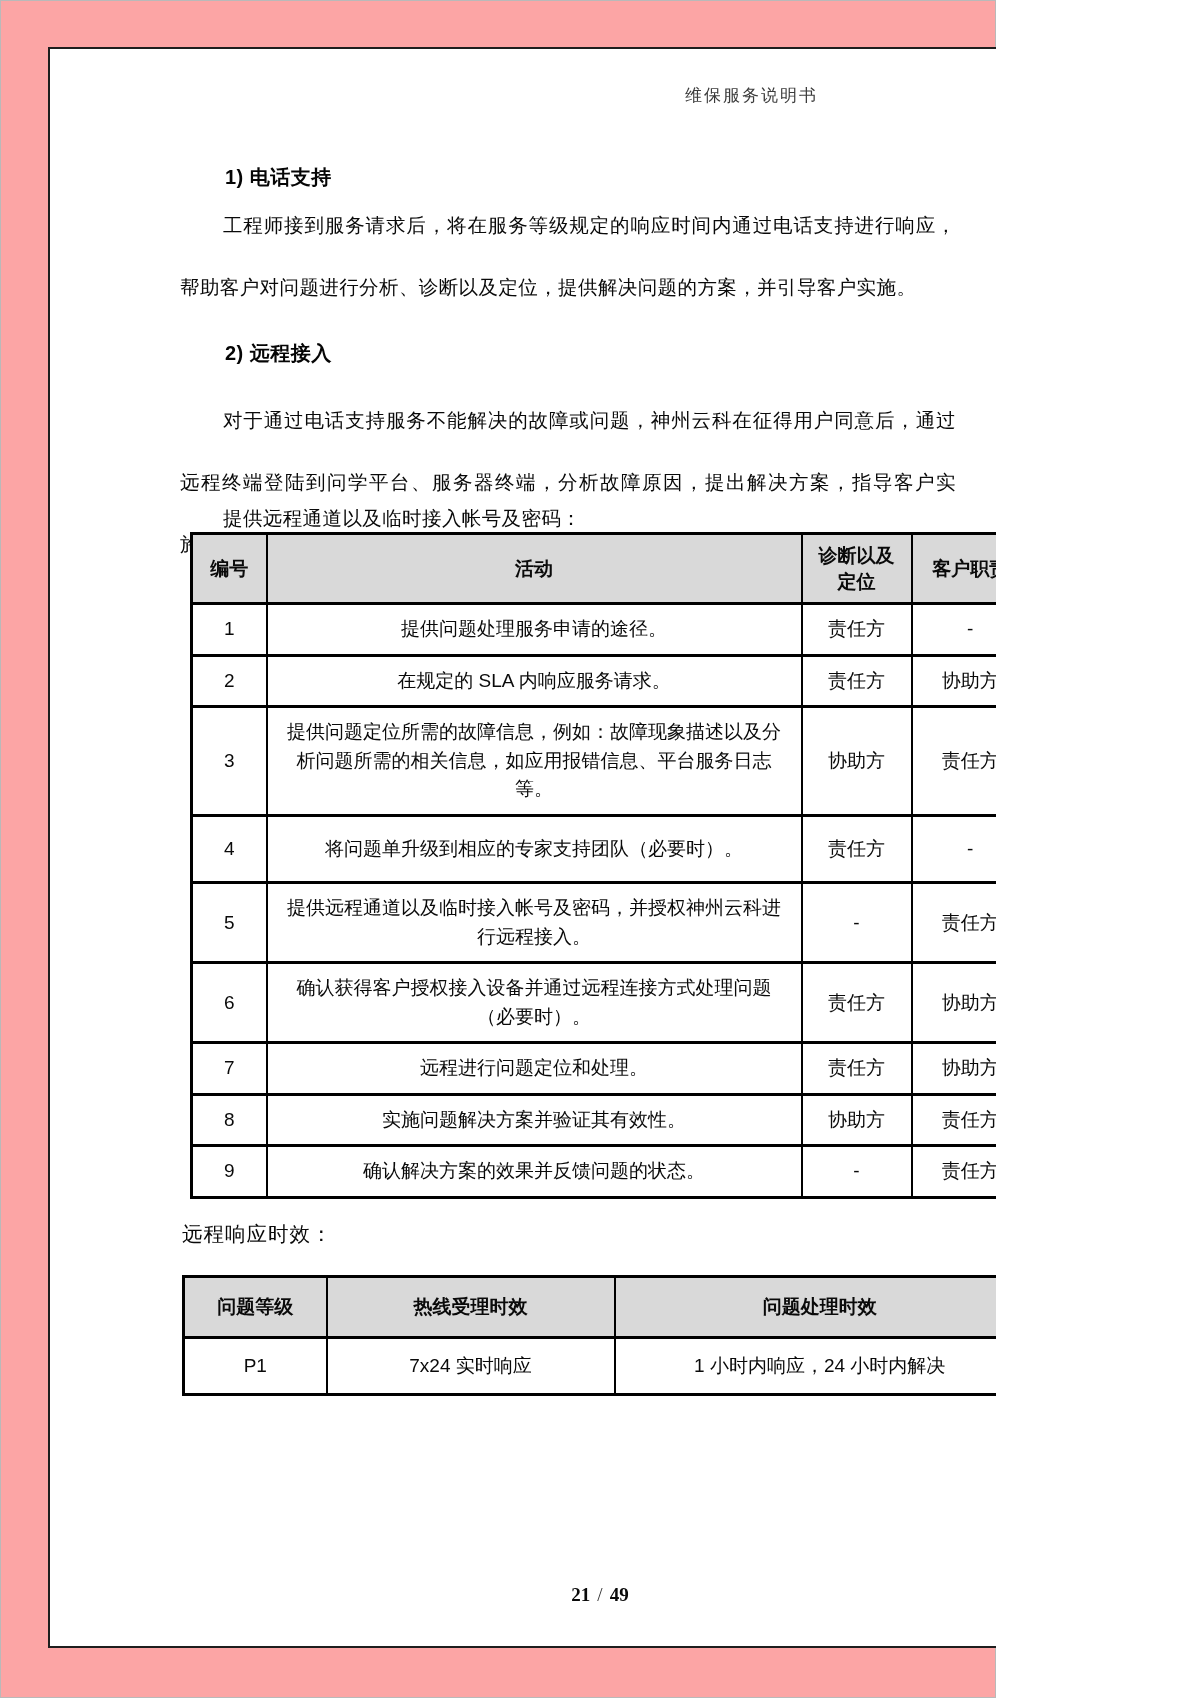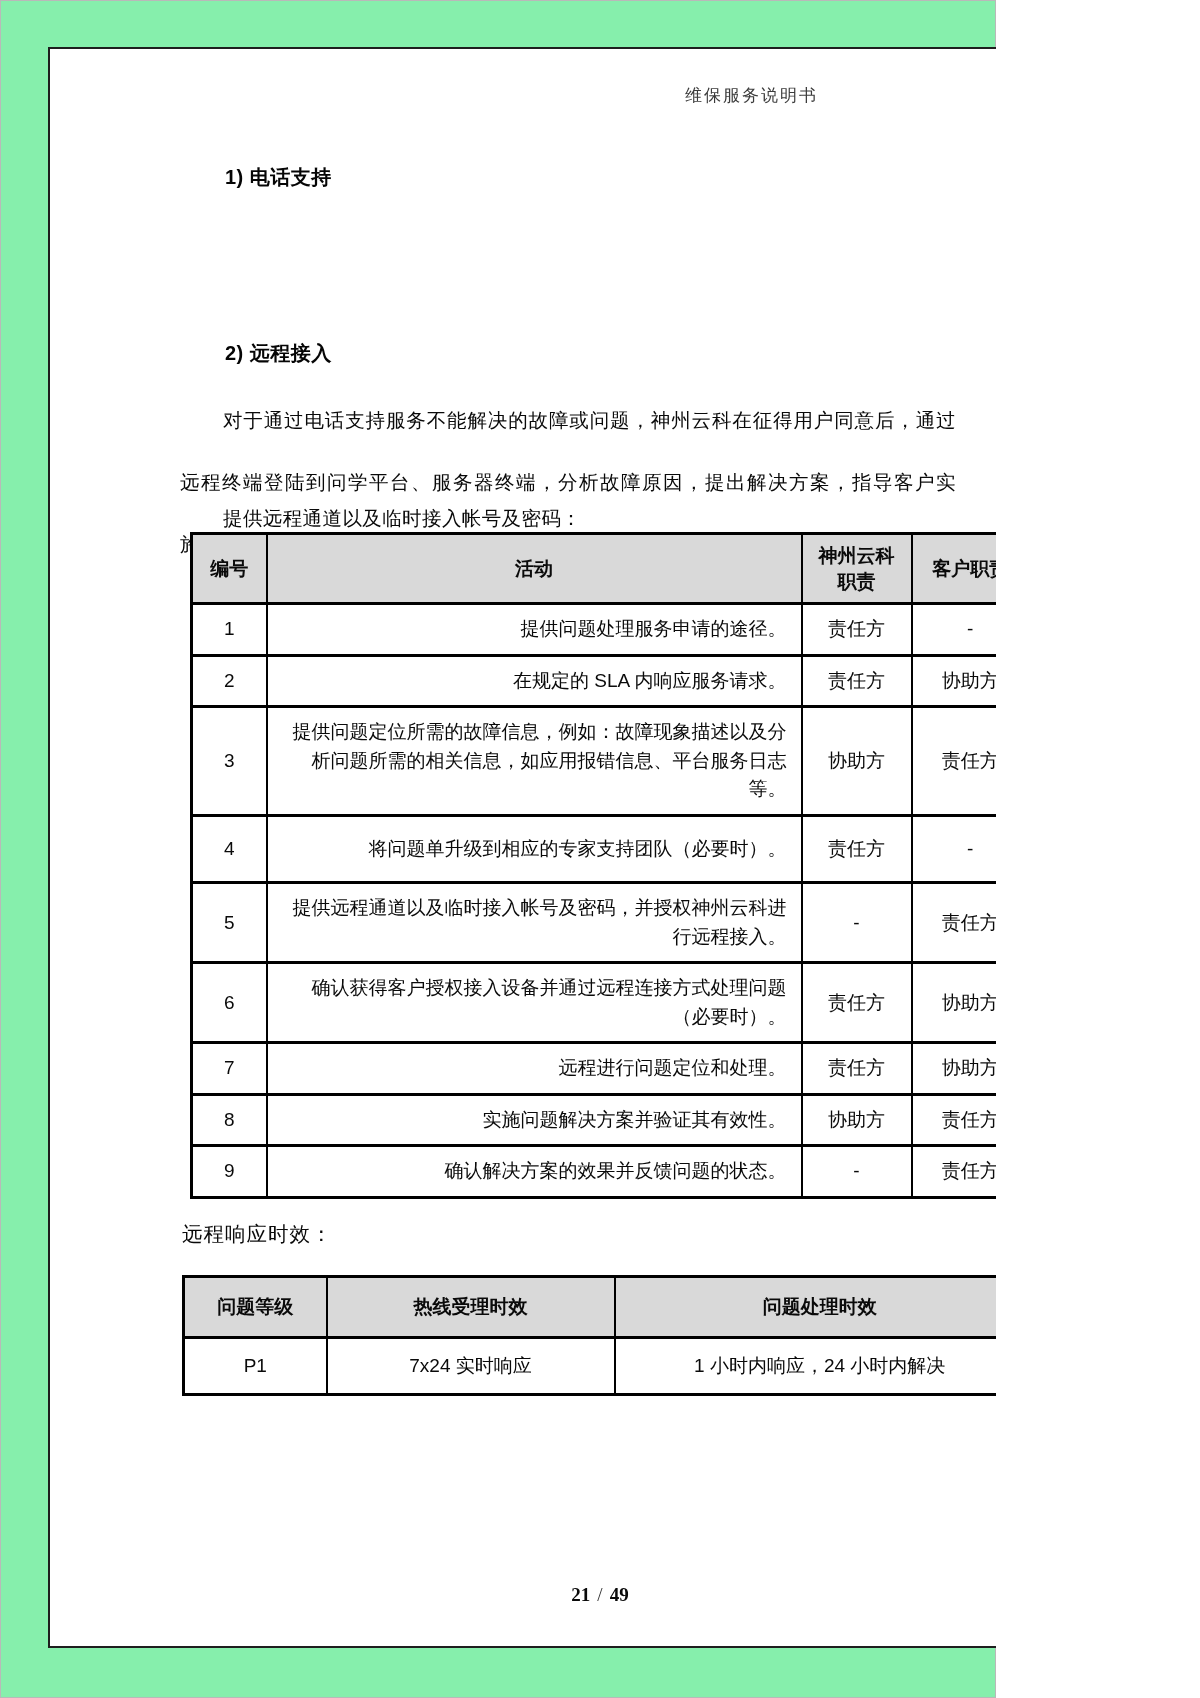--- a/index.html
+++ b/index.html
@@ -2,21 +2,21 @@
 <html><head>
 <meta charset="utf-8">
 <style>
   html, body { margin: 0; padding: 0; background: #ffffff; }
   body { font-family: "Liberation Sans", sans-serif; color: #111; }
 
   .canvas {
     position: relative;
     width: 996px;
     height: 1698px;
-    background: #86efac;
+    background: #fca5a5;
     box-shadow: inset 0 0 0 1px #b9b9b9;
     overflow: hidden;
   }
 
   .page-frame {
     position: absolute;
     left: 48px; top: 47px;
     width: 1098px; height: 1597px;
     border: 2px solid #1e1e1e;
     background: #ffffff;
@@ -86,21 +86,21 @@
     text-align: center;
     padding: 8px 14px;
     line-height: 1.35;
   }
   .doc-table td {
     padding: 10px 8px;
     line-height: 1.5;
     text-align: center;
   }
   .doc-table td.act {
-    text-align: right;
+    text-align: center;
     padding: 10px 14px;
   }
   .doc-table tr.tall td { padding-top: 18px; padding-bottom: 18px; }
 
   .t1 { left: 190px; top: 532px; width: 838px; padding-left: 25px; }
   .t1 col.c-no   { width: 75px; }
   .t1 col.c-act  { width: 535px; }
   .t1 col.c-ven  { width: 110px; }
   .t1 col.c-cus  { width: 118px; }
 
@@ -133,38 +133,39 @@
 </style>
 </head>
 <body>
 
 <div class="canvas">
   <div class="page-frame"></div>
 
   <div class="doc-title">维保服务说明书</div>
 
   <div class="section-heading h1">1) 电话支持</div>
+  <div class="para p1">工程师接到服务请求后，将在服务等级规定的响应时间内通过电话支持进行响应，帮助客户对问题进行分析、诊断以及定位，提供解决问题的方案，并引导客户实施。</div>
 
   <div class="section-heading h2">2) 远程接入</div>
   <div class="para p2">对于通过电话支持服务不能解决的故障或问题，神州云科在征得用户同意后，通过远程终端登陆到问学平台、服务器终端，分析故障原因，提出解决方案，指导客户实施。</div>
 
   <div class="t1-intro">提供远程通道以及临时接入帐号及密码：</div>
 
   <table class="doc-table t1">
     <colgroup>
       <col class="c-no">
         <col class="c-act">
         <col class="c-ven">
         <col class="c-cus">
     </colgroup>
     <thead>
       <tr>
         <th>编号</th>
         <th>活动</th>
-        <th>神州云科职责</th>
+        <th>诊断以及定位</th>
         <th>客户职责</th>
       </tr>
     </thead>
     <tbody>
       <tr>
         <td>1</td>
         <td class="act">提供问题处理服务申请的途径。</td>
         <td>责任方</td>
         <td>-</td>
       </tr>

